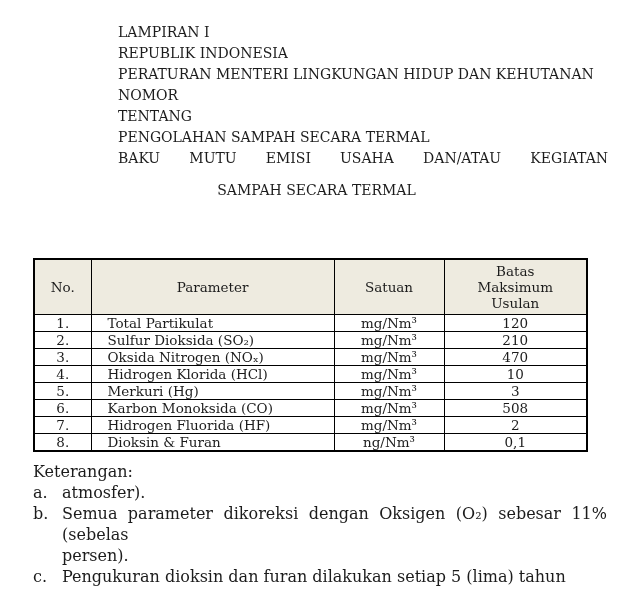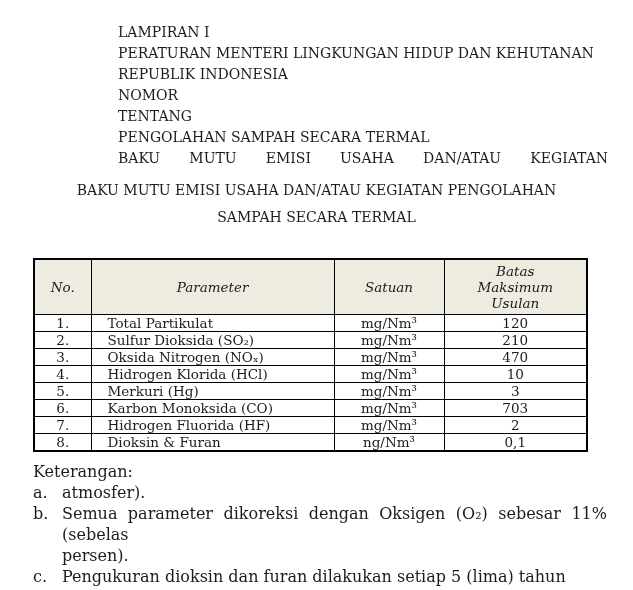--- a/index.html
+++ b/index.html
@@ -49,21 +49,20 @@
     border: 1px solid #000000;
     font-weight: normal;
     font-size: 13.5px;
   }
   .bm-table thead th {
     background: #EEEBE0;
     line-height: 16px;
     vertical-align: middle;
     text-align: center;
     padding: 3px 2px;
-    font-style: italic;
   }
   .bm-table thead th.col-batas { white-space: pre-line; }
   .bm-table td {
     height: 17px;
     line-height: 16px;
     padding: 0 2px;
     text-align: center;
     vertical-align: middle;
   }
   .bm-table td.c-param { text-align: left; padding-left: 16px; }
@@ -81,30 +80,29 @@
   .note-marker { flex: 0 0 29px; width: 29px; }
   .note-text { flex: 1; min-width: 0; }
 </style>
 </head>
 <body>
 
 <div class="page">
 
   <div class="header-block">
     <div class="header-line">LAMPIRAN I</div>
+    <div class="header-line">REPUBLIK INDONESIA</div>
     <div class="header-line">PERATURAN MENTERI LINGKUNGAN HIDUP DAN KEHUTANAN</div>
-    <div class="header-line">REPUBLIK INDONESIA</div>
     <div class="header-line">NOMOR</div>
     <div class="header-line">TENTANG</div>
     <div class="header-line">PENGOLAHAN SAMPAH SECARA TERMAL</div>
     <div class="header-line justify-line">BAKU MUTU EMISI USAHA DAN/ATAU KEGIATAN</div>
   </div>
 
   <div class="doc-title">
-    <div>BAKU MUTU EMISI USAHA DAN/ATAU KEGIATAN PENGOLAHAN</div>
     <div>SAMPAH SECARA TERMAL</div>
   </div>
 
   <table class="bm-table">
     <colgroup>
       <col style="width:57px">
       <col style="width:243px">
       <col style="width:110px">
       <col style="width:143px">
     </colgroup>
@@ -146,21 +144,21 @@
       <tr>
         <td class="c-no">5.</td>
         <td class="c-param">Merkuri (Hg)</td>
         <td class="c-satuan">mg/Nm³</td>
         <td class="c-batas">3</td>
       </tr>
       <tr>
         <td class="c-no">6.</td>
         <td class="c-param">Karbon Monoksida (CO)</td>
         <td class="c-satuan">mg/Nm³</td>
-        <td class="c-batas">703</td>
+        <td class="c-batas">508</td>
       </tr>
       <tr>
         <td class="c-no">7.</td>
         <td class="c-param">Hidrogen Fluorida (HF)</td>
         <td class="c-satuan">mg/Nm³</td>
         <td class="c-batas">2</td>
       </tr>
       <tr>
         <td class="c-no">8.</td>
         <td class="c-param">Dioksin &amp; Furan</td>

